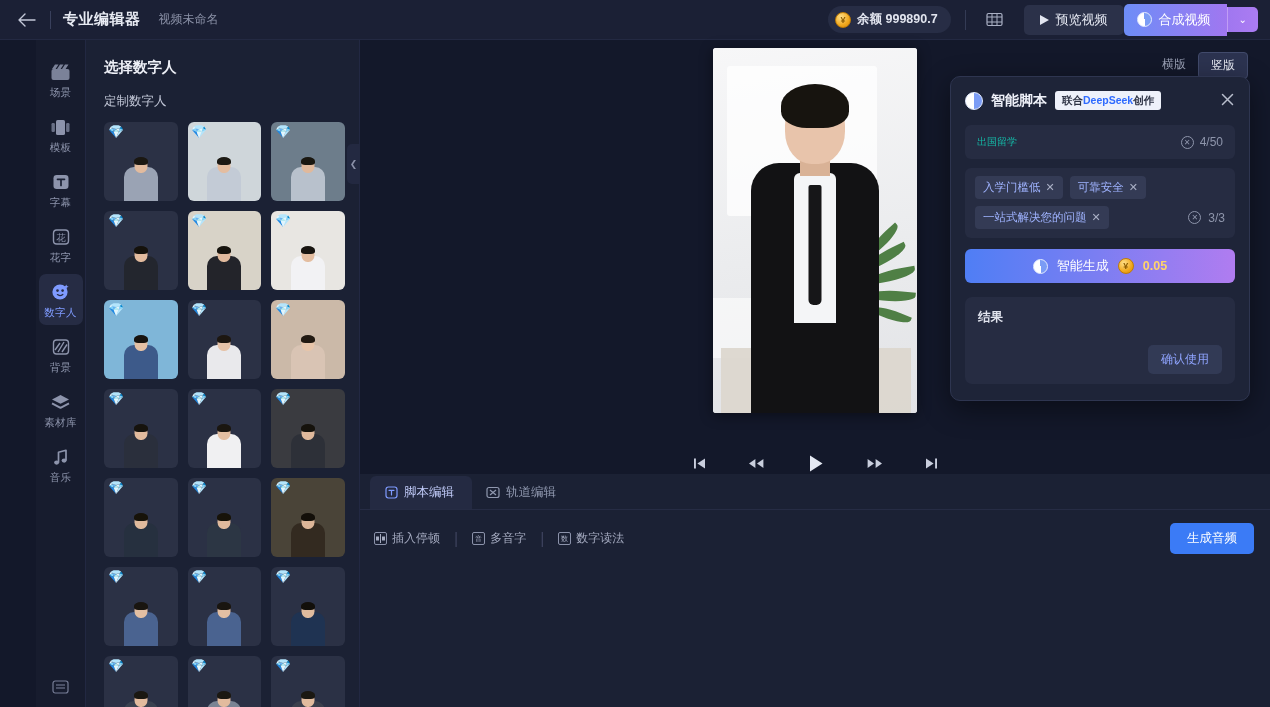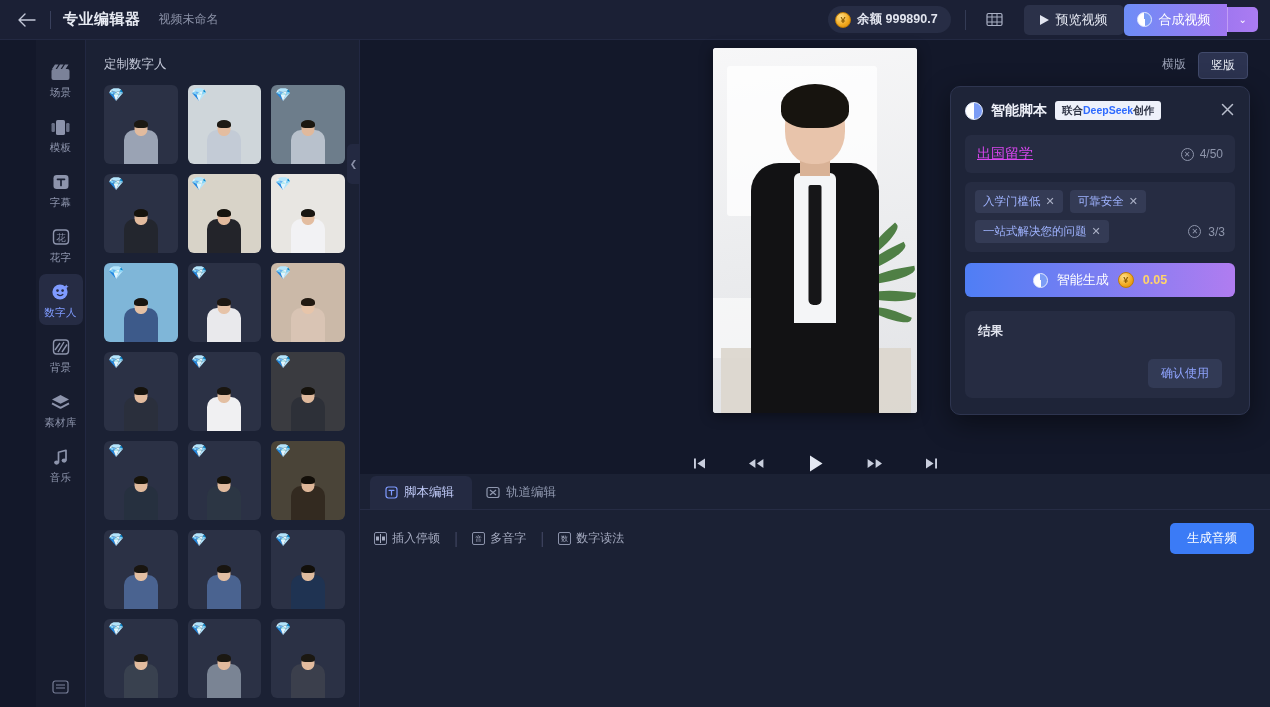--- a/index.html
+++ b/index.html
@@ -216,38 +216,38 @@
   }
   .tool-ico { width: 13px; height: 13px; border: 1px solid #8b92aa; border-radius: 2px; display:flex; align-items:center; justify-content:center; font-size: 7px; }
   .tool-sep { color: #3c425c; margin: 0 14px; }
   .gen-audio-btn {
     margin-left: auto; background: #3b7bf6; color: #fff; font-size: 12.5px;
     padding: 7px 17px; border-radius: 5px; cursor: pointer;
   }
 
   
   .ai-panel {
-    position: absolute; right: 20px; top: 86px; width: 300px;
+    position: absolute; right: 20px; top: 76px; width: 300px;
     background: #1e2438; border: 1px solid #2e3550; border-radius: 10px;
     padding: 14px 14px 16px; z-index: 20;
     box-shadow: 0 8px 28px rgba(0,0,0,.45);
   }
   .ai-head { display: flex; align-items: center; gap: 8px; }
   .ai-title { font-size: 14px; color: #eef0f8; font-weight: 600; }
   .ds-badge {
     background: #eef1fa; color: #2d3244; font-size: 10.5px; font-weight: 700;
     padding: 2.5px 7px; border-radius: 3px;
   }
   .ds-badge em { font-style: normal; color: #2f6bff; }
   .ai-close { margin-left: auto; color: #b8bdcc; cursor: pointer; font-size: 16px; line-height: 1; }
   .ai-input {
     margin-top: 15px; background: #262c42; border-radius: 6px;
     padding: 10px 12px; display: flex; align-items: center;
   }
-  .ai-input-val { font-size: 14px; color: #d946ef; text-decoration: underline; }
+  .ai-input-val { font-size: 10px; color: #14b8a6; }
   .ai-input-right { margin-left: auto; display: flex; align-items: center; gap: 6px; font-size: 12px; color: #8e95ab; }
   .x-circ { width: 13px; height: 13px; border-radius: 50%; border: 1px solid #8e95ab; display: flex; align-items: center; justify-content: center; font-size: 8px; cursor: pointer; }
   .ai-tags {
     margin-top: 9px; background: #262c42; border-radius: 6px; padding: 8px 10px 9px;
     display: flex; flex-wrap: wrap; align-items: center; gap: 7px; position: relative;
   }
   .tag {
     background: #343b55; color: #9fb3ff; font-size: 11.5px;
     padding: 4px 8px; border-radius: 4px; display: flex; align-items: center; gap: 5px; cursor: pointer;
   }
@@ -401,20 +401,21 @@
       <div class="rail-bottom">
         <svg width="19" height="16" viewBox="0 0 19 16">
           <rect x="2" y="2" width="15" height="12" rx="2.2" fill="none" stroke="#767d96" stroke-width="1.2"></rect>
           <line x1="5" y1="6" x2="14" y2="6" stroke="#767d96" stroke-width="1.1"></line>
           <line x1="5" y1="9" x2="14" y2="9" stroke="#767d96" stroke-width="1.1"></line>
         </svg>
       </div>
     </div>
 
     <div class="avatar-panel">
+      <div class="ap-title">选择数字人</div>
       <div class="ap-sub">定制数字人</div>
       <div class="ap-grid" id="avatar-grid">
           <div class="thumb" style="background: rgb(43, 49, 69);">
             <div class="scene">
               <div class="person" style="width:34px;height:34px;background:#9aa3b4;border-radius:10px 10px 0 0;"></div>
               <div class="head" style="bottom:28px;width:13px;height:15px;background:#e2bb9e;"></div>
               <div class="head" style="bottom:36px;width:14px;height:8px;background:#1b1812;border-radius:50% 50% 30% 30%;"></div>
             </div>
             <div class="vip">💎</div>
           </div>

